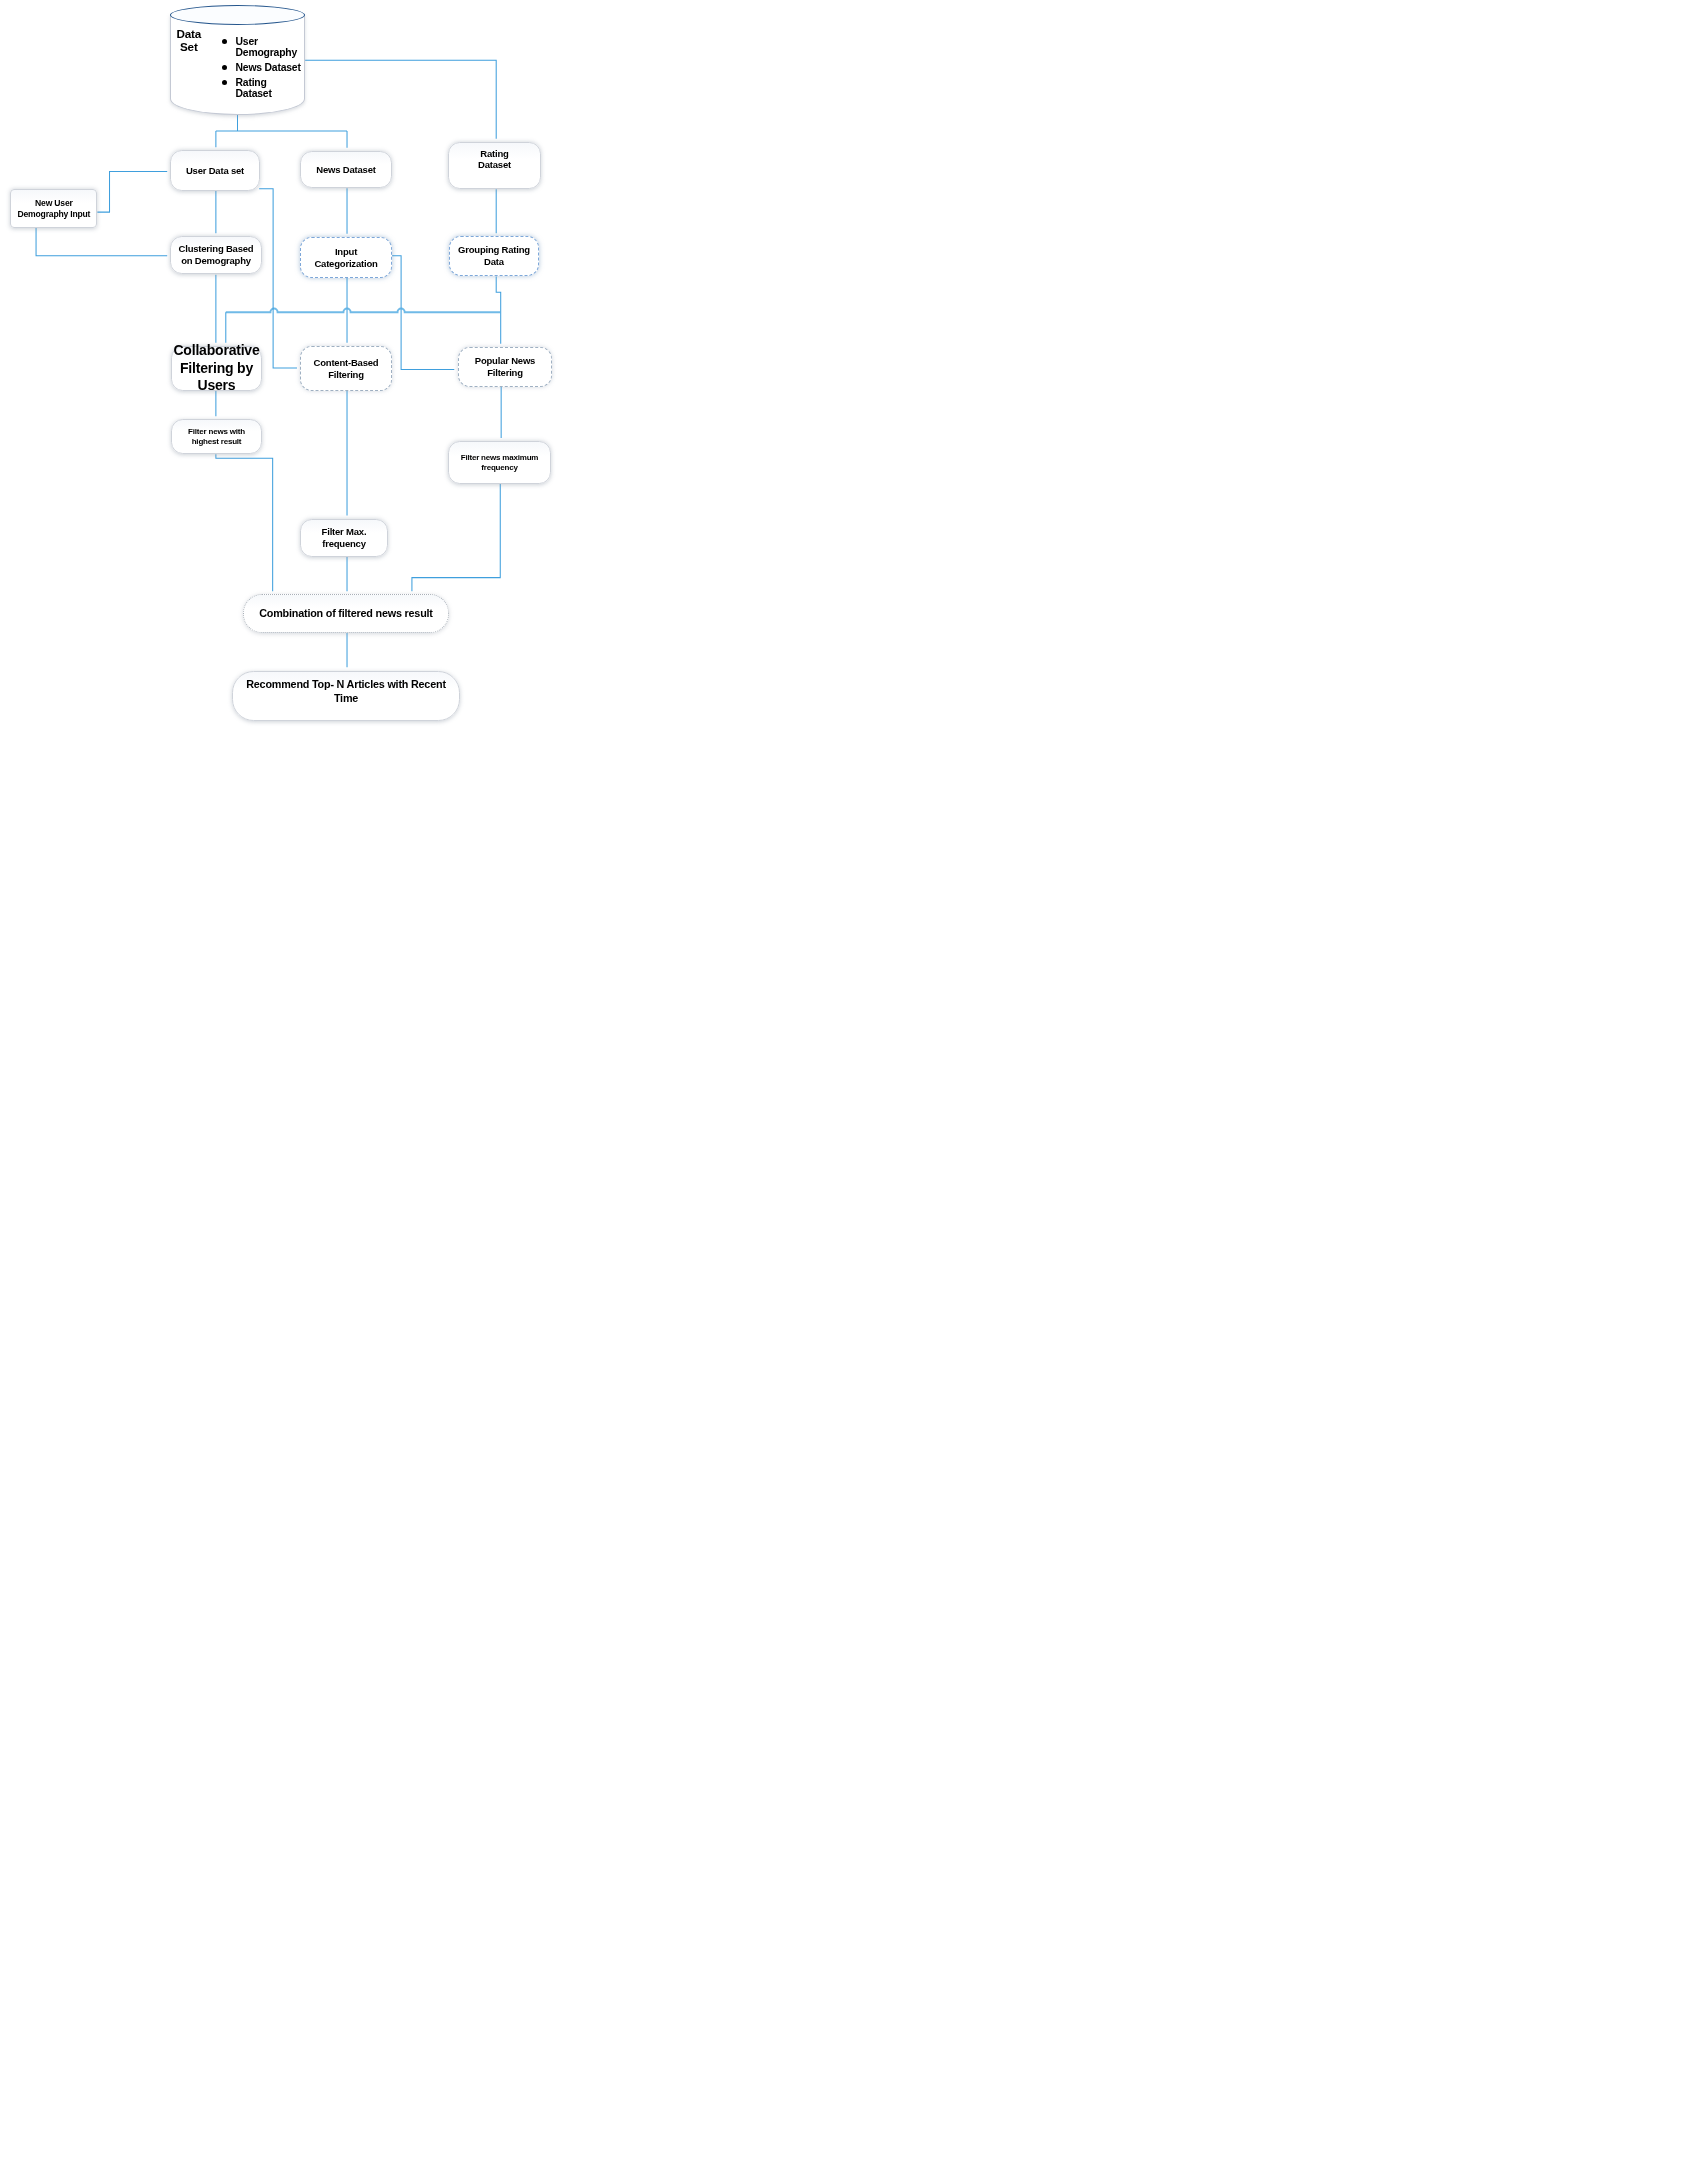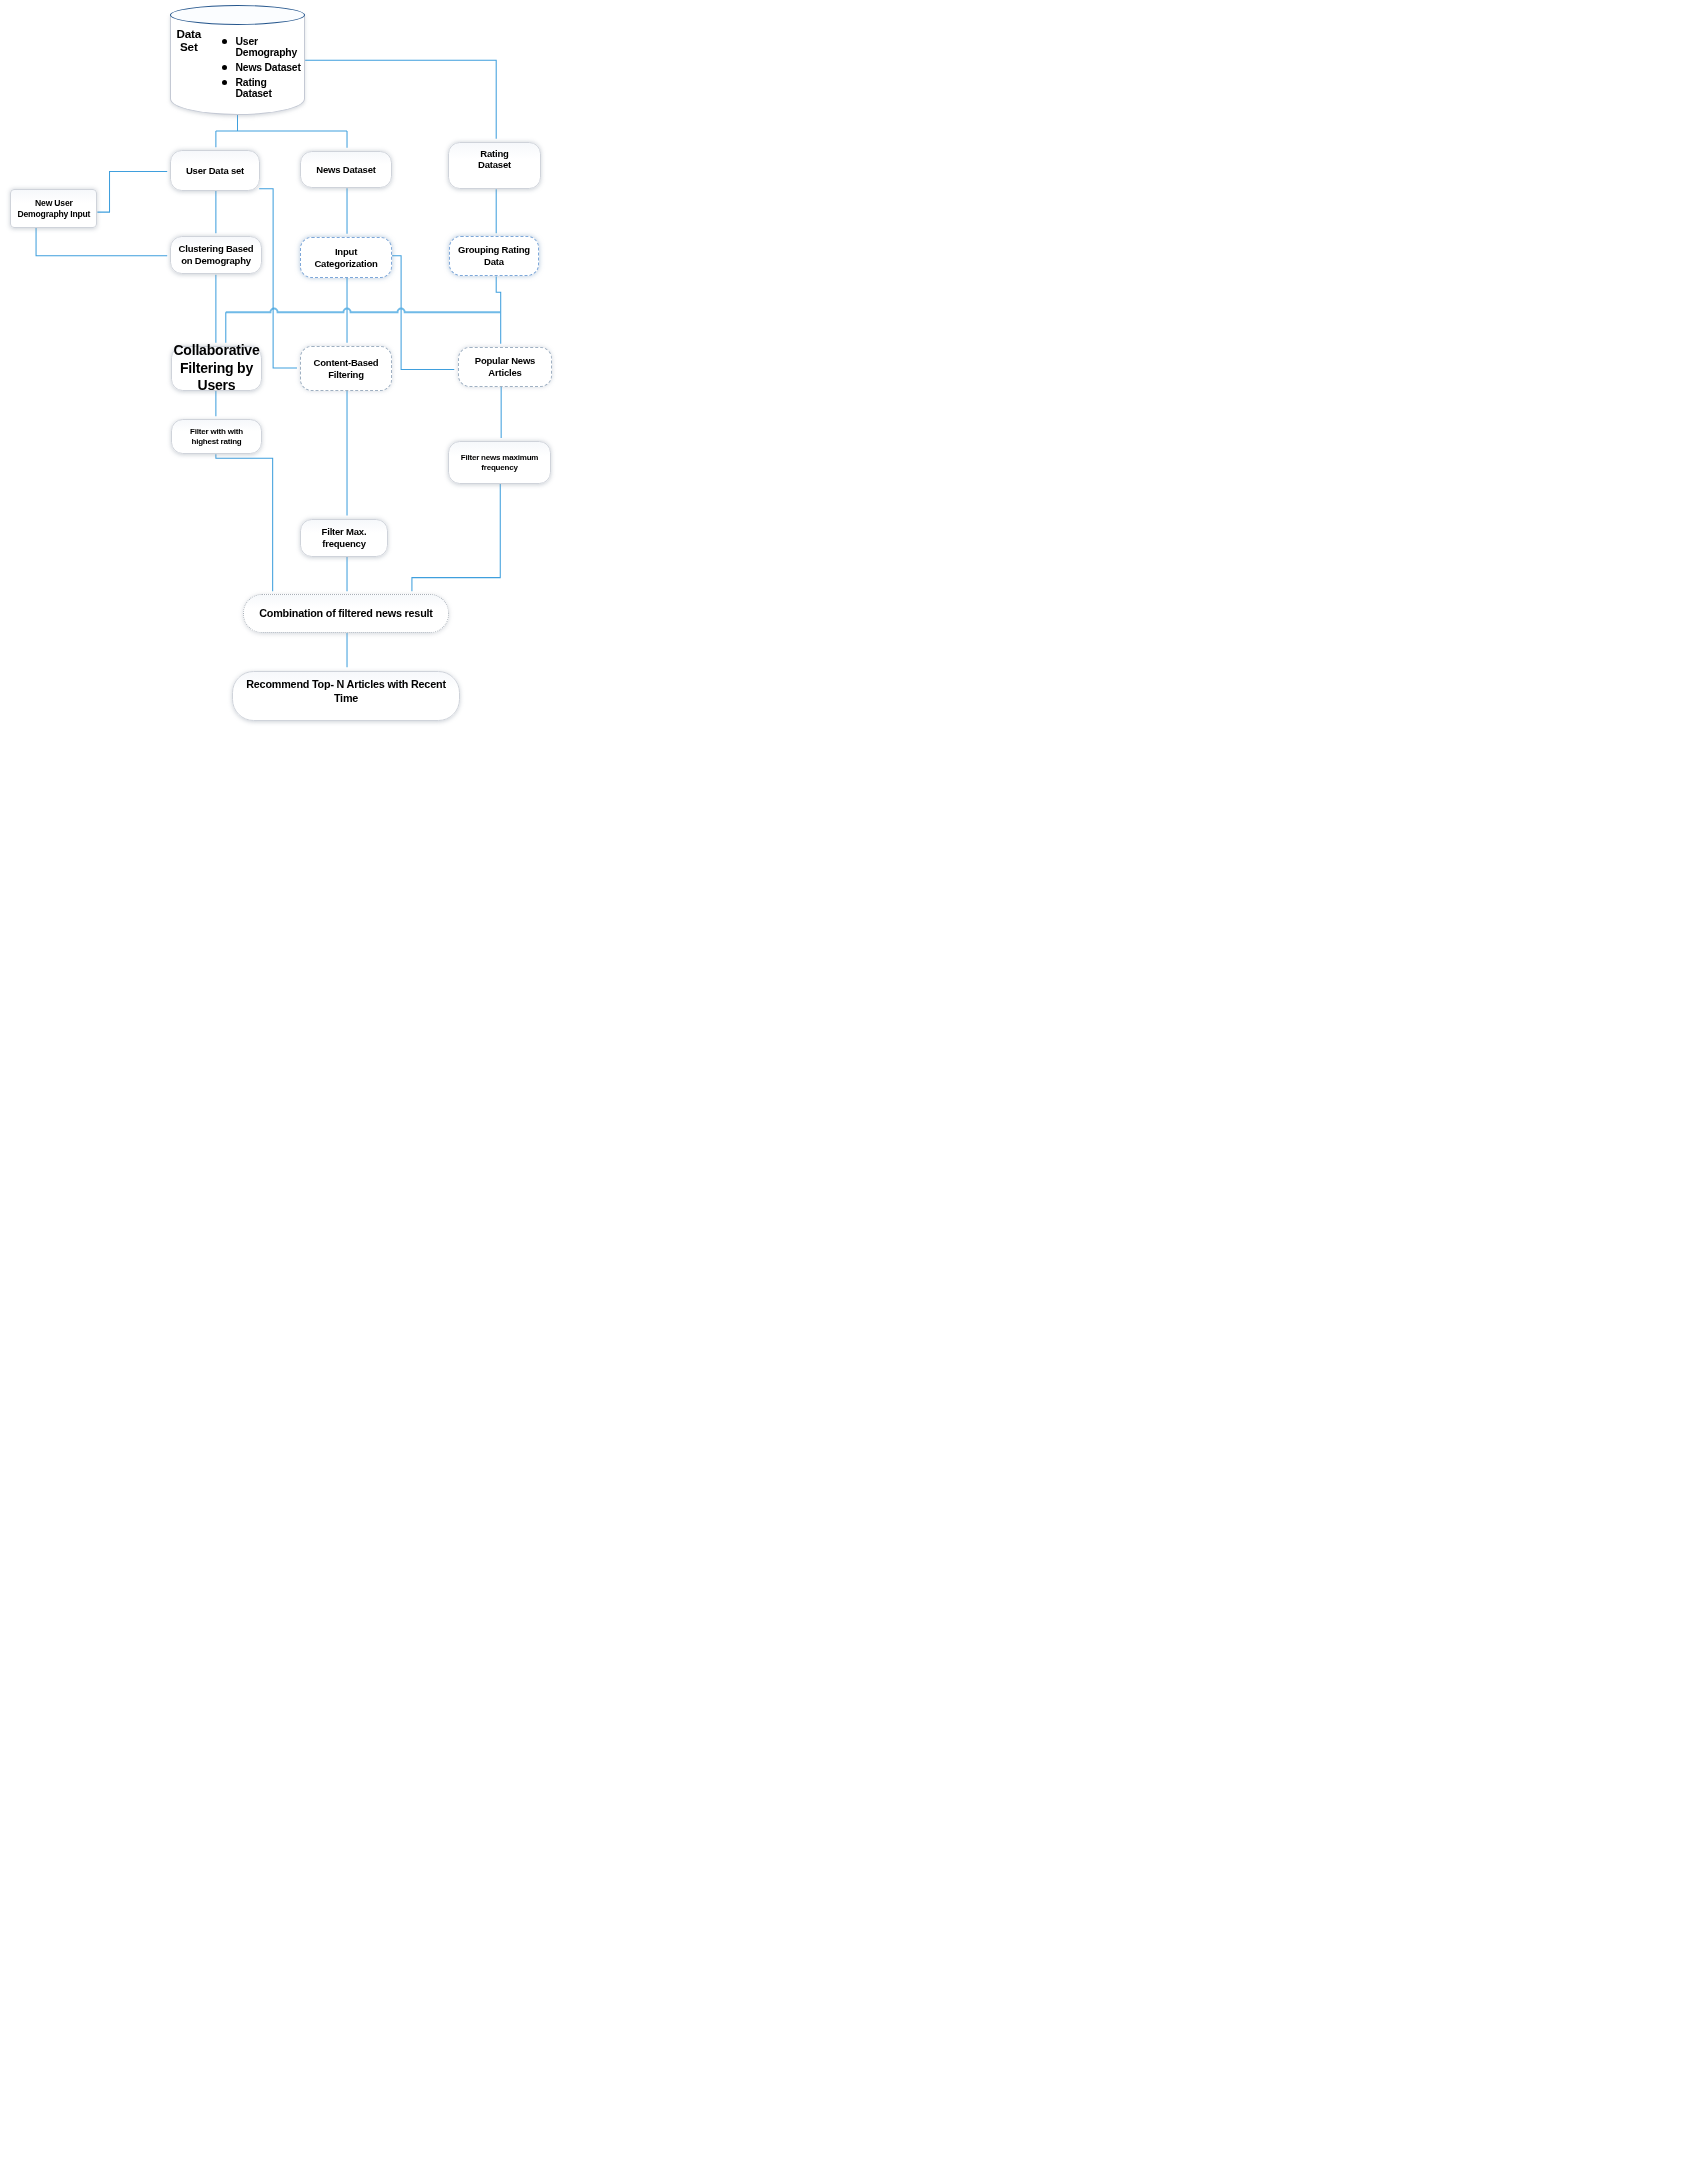--- a/index.html
+++ b/index.html
@@ -141,25 +141,25 @@
 
   <div class="node solid" style="left:171px; top:346px; width:91px; height:45px; font-size:14px;">
     <span>Collaborative Filtering by Users</span>
   </div>
 
   <div class="node dash-gray" style="left:300px; top:346px; width:92px; height:45px;">
     <span>Content-Based Filtering</span>
   </div>
 
   <div class="node dash-gray" style="left:458px; top:347px; width:94px; height:40px;">
-    <span>Popular News Articles</span>
+    <span>Popular News Filtering</span>
   </div>
 
   <div class="node solid" style="left:171px; top:419px; width:91px; height:35px; font-size:8px;">
-    <span>Filter with with highest rating</span>
+    <span>Filter news with highest result</span>
   </div>
 
   <div class="node solid" style="left:448px; top:441px; width:103px; height:43px; font-size:8px;">
     <span>Filter news maximum frequency</span>
   </div>
 
   <div class="node solid" style="left:300px; top:519px; width:88px; height:38px;">
     <span>Filter Max. frequency</span>
   </div>
 

